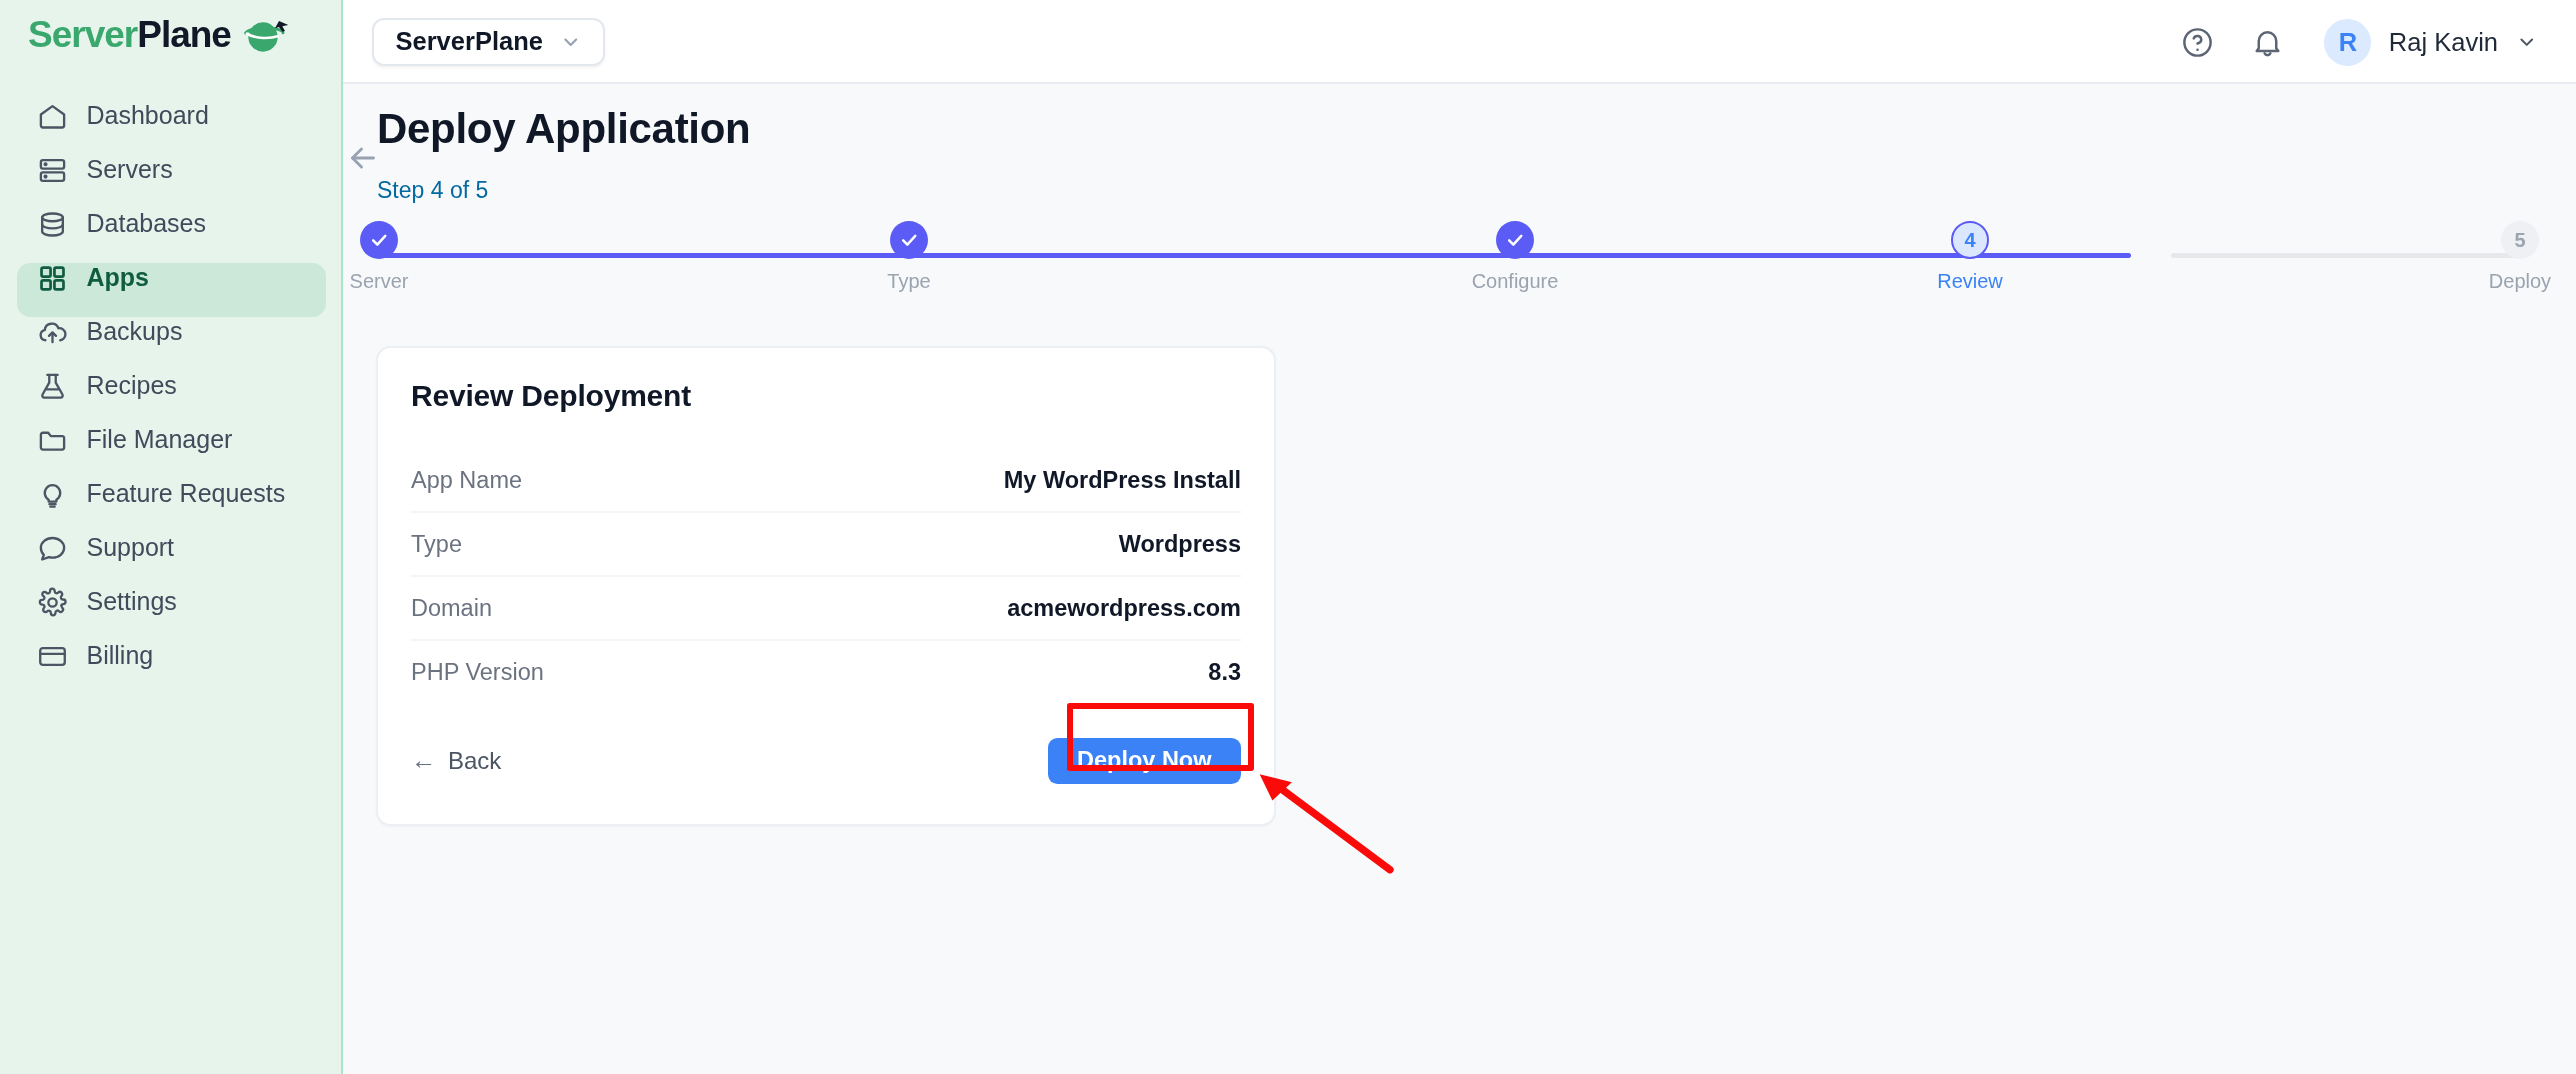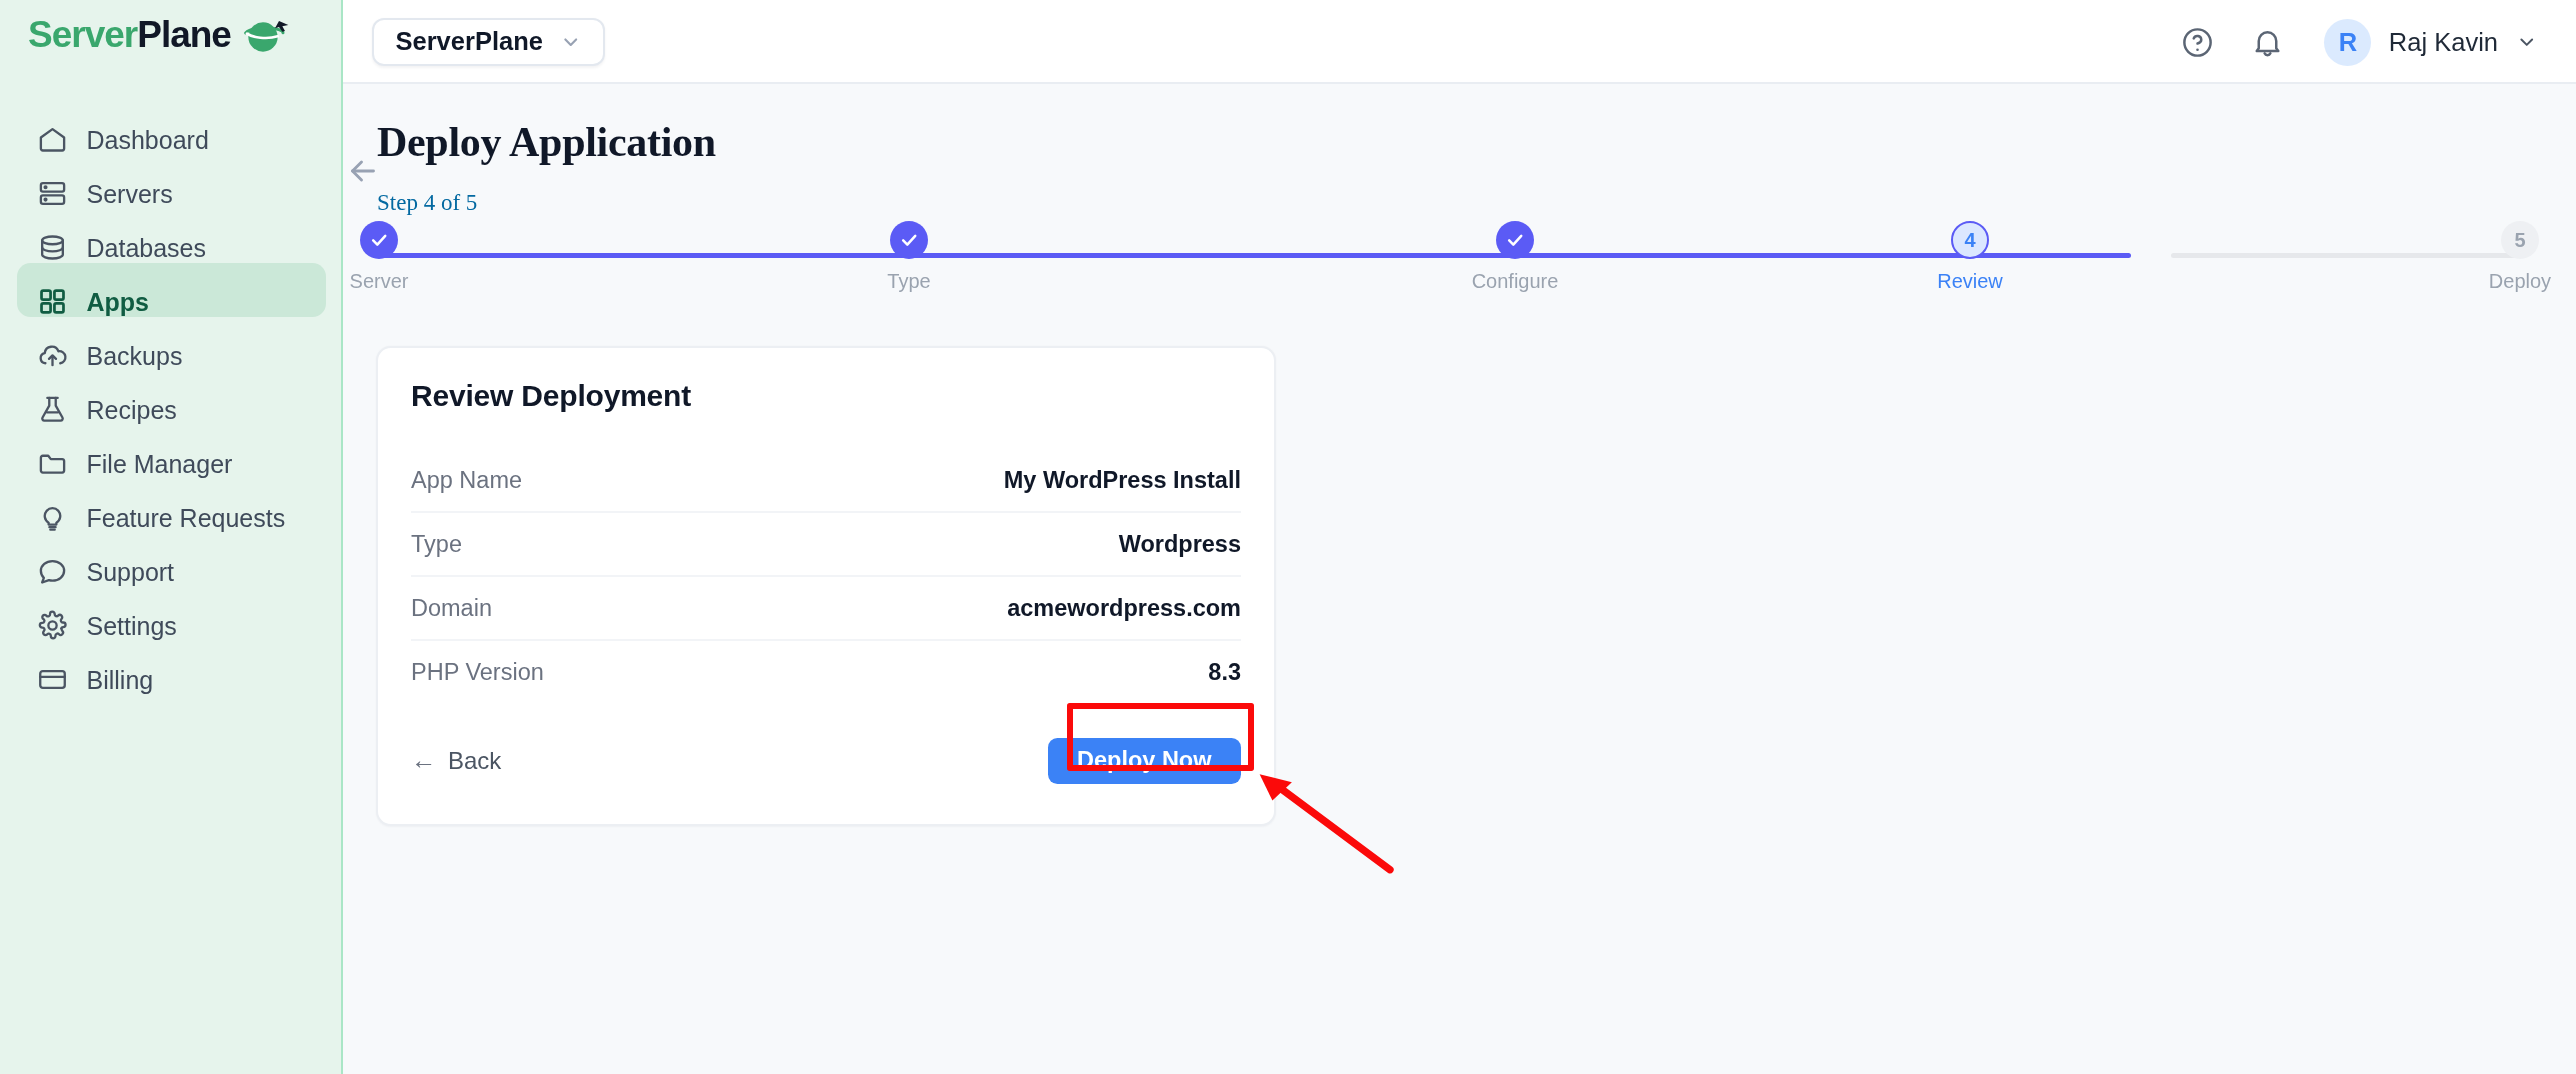--- a/index.html
+++ b/index.html
@@ -22,21 +22,21 @@
     position:absolute; left:28px; top:14.8px;
     display:flex; align-items:center; gap:6.7px;
   }
   .logo-text{ font-size:37px; font-weight:bold; letter-spacing:-1px; line-height:1; }
   .logo-server{ color:#3aa76d; }
   .logo-plane{ color:#111827; }
   .logo-mark{ position:relative; width:50px; height:40px; margin-left:2.7px; }
 
   .nav{ position:absolute; left:0; top:101px; width:343px; }
   .nav-item{
-    position:relative; display:flex; align-items:flex-end; gap:19px;
+    position:relative; display:flex; align-items:flex-start; gap:19px;
     height:54px; margin:0 17px 0 17px; padding-left:19.5px;
     border-radius:13.4px; cursor:pointer;
   }
   .nav-item .nav-label{
     font-size:25px; color:#3f4a5a; white-space:nowrap;
   }
   .nav-item.active{ background:#cbe8d8; }
   .nav-item.active .nav-label{ color:#105c42; font-weight:bold; }
   .nav-icon{ width:31px; height:31px; display:block; flex:0 0 31px; }
   .nav-icon svg{ width:31px; height:31px; display:block; }
@@ -65,21 +65,21 @@
   .user-chip{ display:flex; align-items:center; gap:17.5px; cursor:pointer; margin-left:5.4px; }
   .avatar{
     width:47px; height:47px; border-radius:50%;
     background:#dbeafe; color:#3b82f6;
     display:flex; align-items:center; justify-content:center;
     font-size:25.5px; font-weight:bold;
   }
   .user-name{ font-size:25.5px; color:#1f2937; }
 
   
-  .page-head{ position:absolute; left:377px; top:118px;font-family:Liberation Serif, serif; }
+  .page-head{ position:absolute; left:377px; top:105px; }
   .back-top{
     position:absolute; left:-32px; top:35px; width:36px; height:36px; cursor:pointer;
   }
   .back-top svg{ width:36px; height:36px; display:block; }
   .page-title{ font-size:42px; font-weight:bold; color:#101828; line-height:1.15; letter-spacing:-0.3px; }
   .page-sub{ font-size:23px; color:#0369a1; margin-top:24px; }
 
   
   .stepper{ position:absolute; left:359px; top:221px; width:2187px; height:87px; }
   .step-track{ position:absolute; left:0; top:32px; width:2187px; height:5.4px; }

